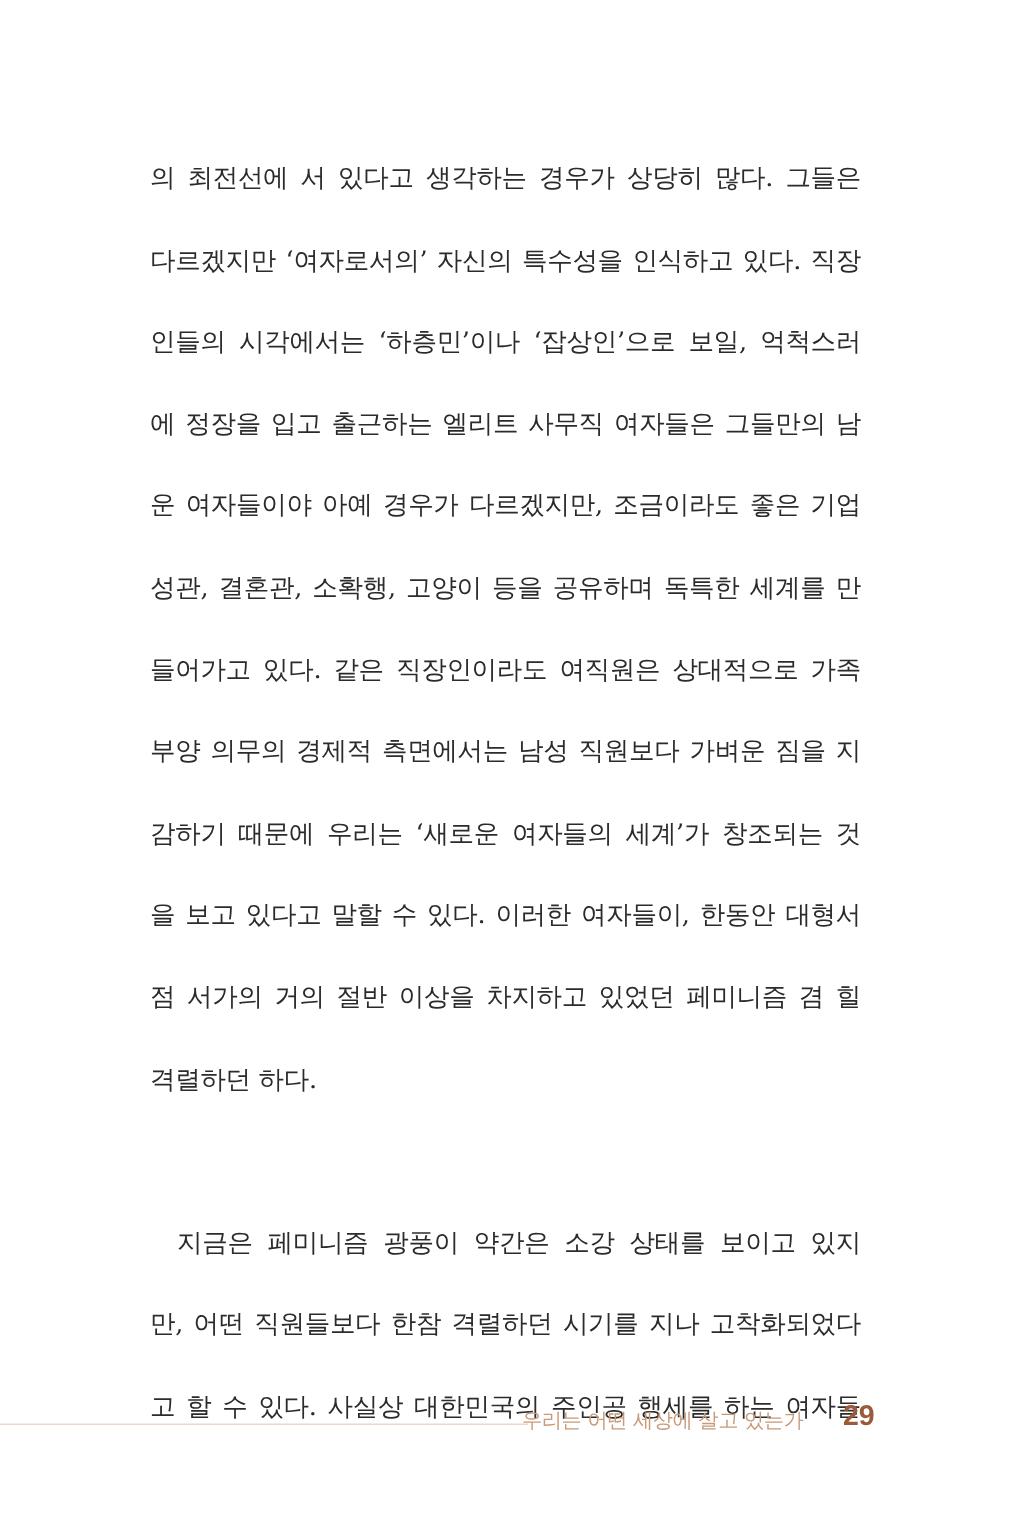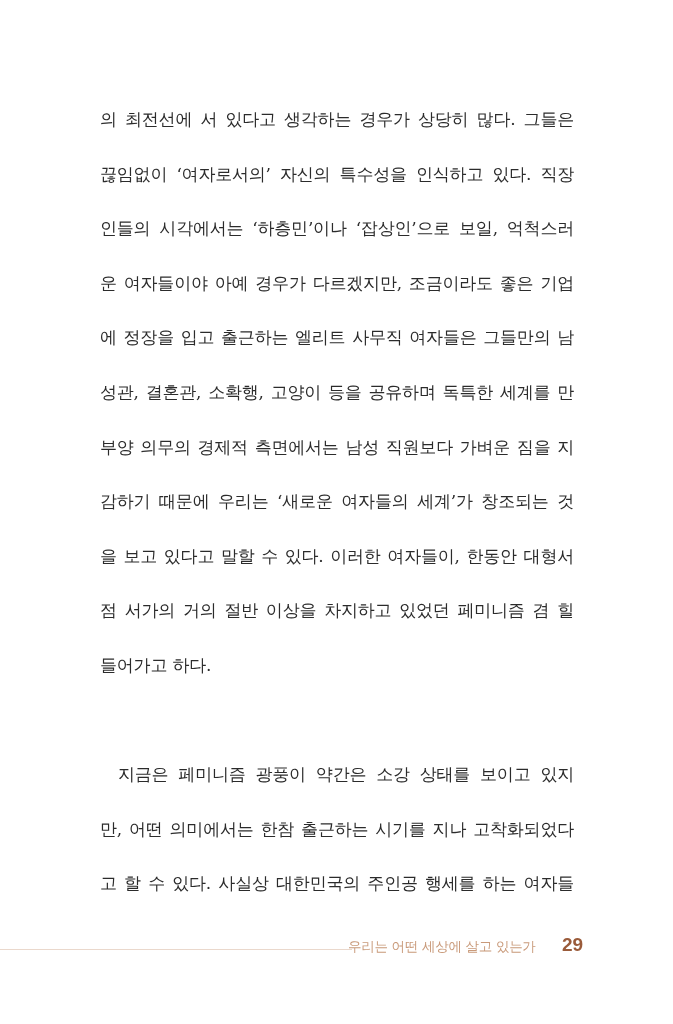--- a/index.html
+++ b/index.html
@@ -18,35 +18,36 @@
   .page-number { position:absolute; left:562px; top:934px; font-family:"Liberation Sans","DejaVu Sans",sans-serif;
                  font-size:19px; font-weight:bold; color:#9a5b3a; }
 </style>
 </head>
 <body>
 
 <div class="page">
   <div class="body-text">
     <div>
       <div class="line">의 최전선에 서 있다고 생각하는 경우가 상당히 많다. 그들은</div>
-      <div class="line">끊임없이 ‘여자로서의’ 자신의 특수성을 인식하고 있다. 직장</div>
+      <div class="line">다르겠지만 ‘여자로서의’ 자신의 특수성을 인식하고 있다. 직장</div>
       <div class="line">인들의 시각에서는 ‘하층민’이나 ‘잡상인’으로 보일, 억척스러</div>
+      <div class="line">에 정장을 입고 출근하는 엘리트 사무직 여자들은 그들만의 남</div>
       <div class="line">운 여자들이야 아예 경우가 다르겠지만, 조금이라도 좋은 기업</div>
-      <div class="line">에 정장을 입고 출근하는 엘리트 사무직 여자들은 그들만의 남</div>
       <div class="line">성관, 결혼관, 소확행, 고양이 등을 공유하며 독특한 세계를 만</div>
+      <div class="line">들어가고 있다. 같은 직장인이라도 여직원은 상대적으로 가족</div>
       <div class="line">부양 의무의 경제적 측면에서는 남성 직원보다 가벼운 짐을 지</div>
       <div class="line">감하기 때문에 우리는 ‘새로운 여자들의 세계’가 창조되는 것</div>
       <div class="line">을 보고 있다고 말할 수 있다. 이러한 여자들이, 한동안 대형서</div>
       <div class="line">점 서가의 거의 절반 이상을 차지하고 있었던 페미니즘 겸 힐</div>
-      <div class="line last">들어가고 하다.</div>
+      <div class="line last">격렬하던 하다.</div>
     </div>
     <div class="gap"></div>
     <div>
       <div class="line indent">지금은 페미니즘 광풍이 약간은 소강 상태를 보이고 있지</div>
-      <div class="line">만, 어떤 의미에서는 한참 출근하는 시기를 지나 고착화되었다</div>
+      <div class="line">만, 어떤 직원들보다 한참 격렬하던 시기를 지나 고착화되었다</div>
       <div class="line">고 할 수 있다. 사실상 대한민국의 주인공 행세를 하는 여자들</div>
     </div>
   </div>
 
   <div class="footer-rule"></div>
   <div class="footer-title">우리는 어떤 세상에 살고 있는가</div>
   <div class="page-number">29</div>
 </div>
 
 </body></html>

